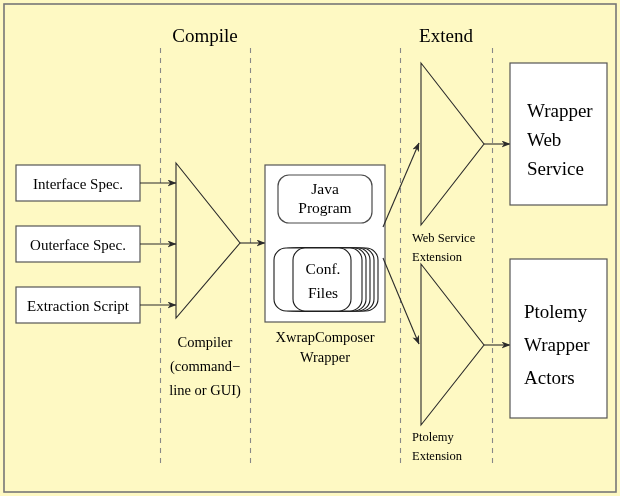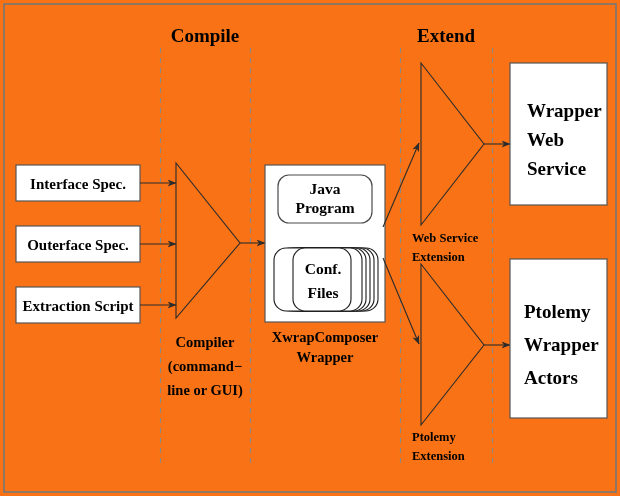--- a/index.html
+++ b/index.html
@@ -4,24 +4,23 @@
 <style>
   html, body {
     margin: 0;
     padding: 0;
     background: #ffffff;
   }
   #canvas {
     position: relative;
     width: 620px;
     height: 496px;
-    background: #f97316;
+    background: #fef9c3;
     font-family: "Liberation Serif", "DejaVu Serif", serif;
     overflow: hidden;
-    font-weight: bold;
   }
   #diagram-svg {
     position: absolute;
     left: 0;
     top: 0;
     width: 620px;
     height: 496px;
   }
   .solid-line {
     fill: none;

